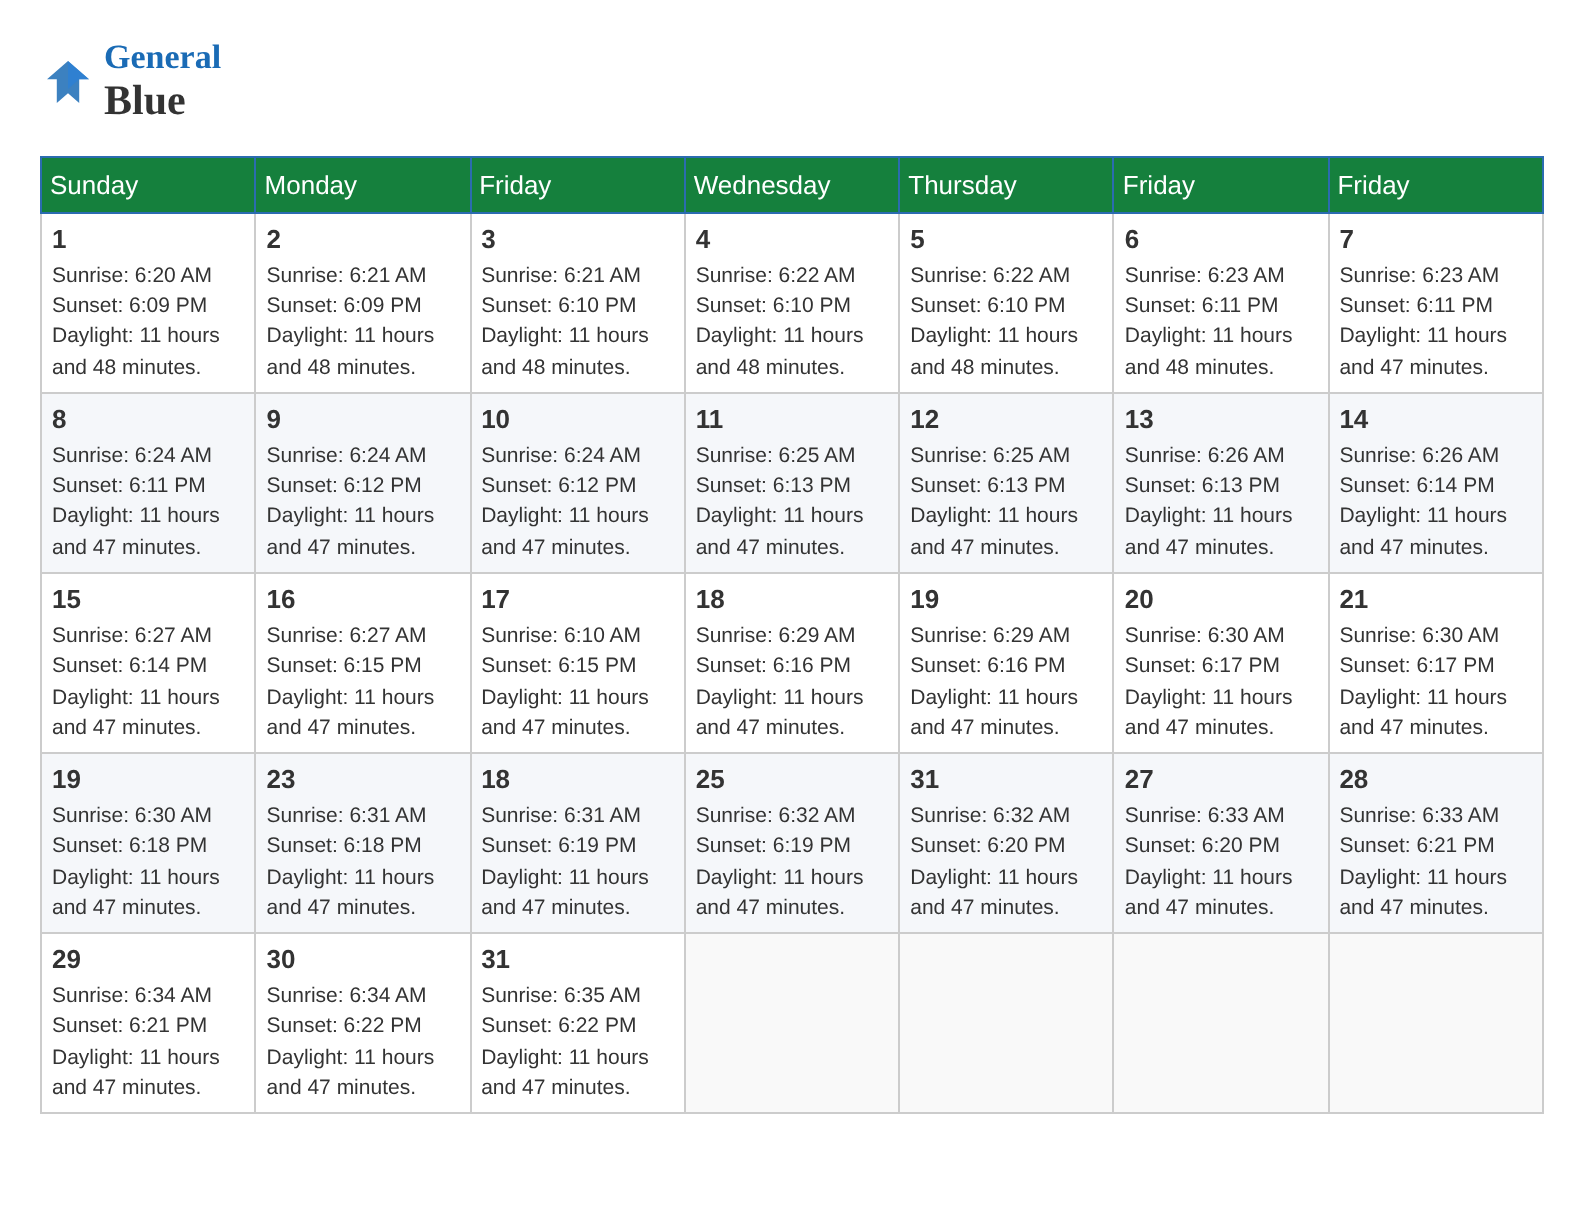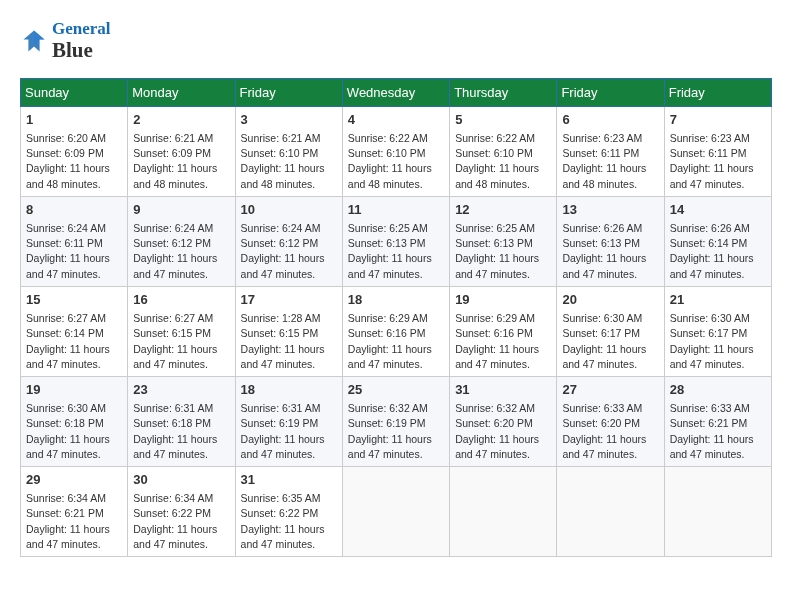--- a/index.html
+++ b/index.html
@@ -227,21 +227,21 @@
         </td>
         <td>
           <span class="day-num">16</span>
           <div class="day-info" style="white-space: pre-line;">Sunrise: 6:27 AM
 Sunset: 6:15 PM
 Daylight: 11 hours
 and 47 minutes.</div>
         </td>
         <td>
           <span class="day-num">17</span>
-          <div class="day-info" style="white-space: pre-line;">Sunrise: 1:28 AM
+          <div class="day-info" style="white-space: pre-line;">Sunrise: 6:10 AM
 Sunset: 6:15 PM
 Daylight: 11 hours
 and 47 minutes.</div>
         </td>
         <td>
           <span class="day-num">18</span>
           <div class="day-info" style="white-space: pre-line;">Sunrise: 6:29 AM
 Sunset: 6:16 PM
 Daylight: 11 hours
 and 47 minutes.</div>

